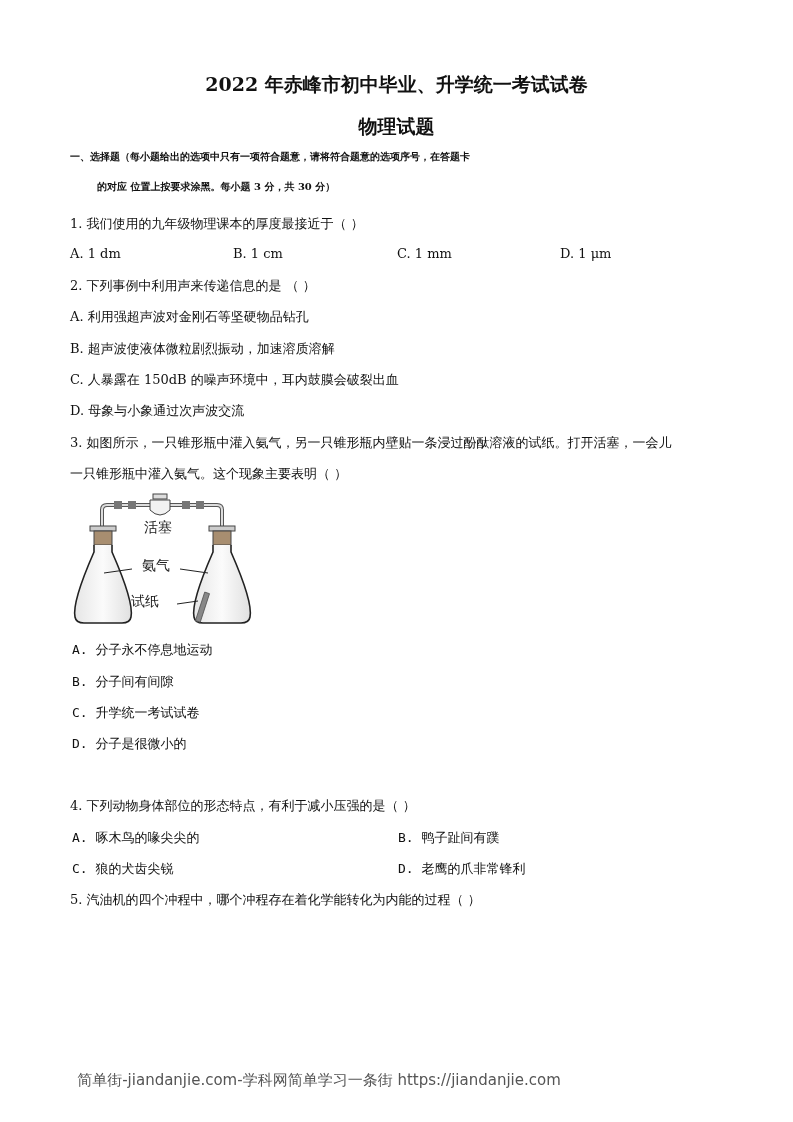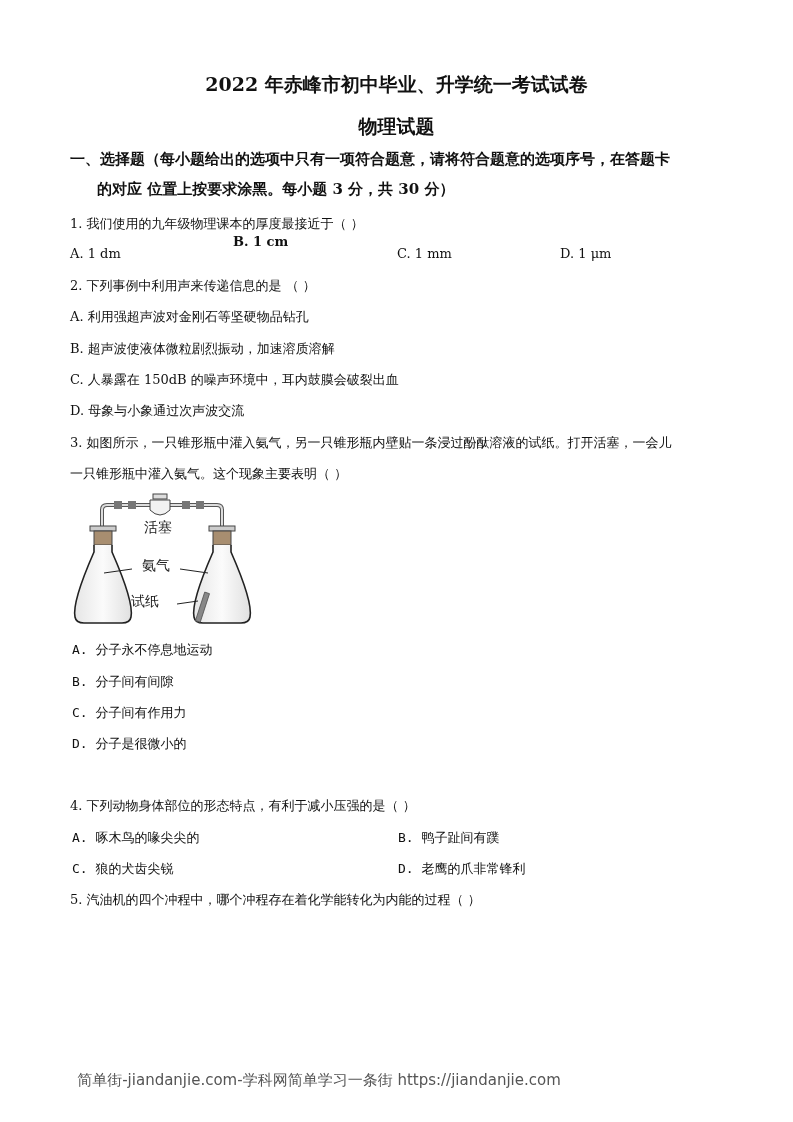--- a/index.html
+++ b/index.html
@@ -1,39 +1,39 @@
 <!DOCTYPE html>
 <html><head>
   <meta charset="utf-8">
   <style>
     html, body { margin: 0; padding: 0; background: #ffffff; }
     body { width: 793px; height: 1122px; position: relative; overflow: hidden;
            font-family: "DejaVu Serif", "Liberation Serif", serif; color: #111; }
     .abs { position: absolute; white-space: nowrap; }
     .title { left: 0; width: 793px; text-align: center; font-weight: bold; font-size: 19px; }
-    .section { left: 70px; font-weight: bold; font-size: 15px; }
+    .section { left: 70px; font-weight: bold; font-size: 10px; }
     .q { left: 70px; font-size: 13px; }
     .opt { font-size: 13px; }
     .optsans { font-size: 13px; font-family: "DejaVu Sans Mono", "Liberation Mono", monospace; }
     .footer { left: 0; width: 638px; text-align: center; font-family: "DejaVu Sans", "Liberation Sans", sans-serif; font-size: 15px; color: #555; }
     .figure { position: absolute; left: 70px; top: 492px; width: 185px; height: 138px; }
     .figlabel { position: absolute; font-family: "DejaVu Sans", sans-serif; font-size: 14px; color: #222; }
   </style>
 </head>
 <body>
 
 <div class="abs title" style="top:72px;">2022 年赤峰市初中毕业、升学统一考试试卷</div>
 <div class="abs title" style="top:114px;">物理试题</div>
 
 <div class="abs section" style="top:150px;">一、选择题（每小题给出的选项中只有一项符合题意，请将符合题意的选项序号，在答题卡</div>
 <div class="abs section" style="top:180px;padding-left:27px;">的对应 位置上按要求涂黑。每小题 3 分，共 30 分）</div>
 
 <div class="abs q" style="top:215px;">1. 我们使用的九年级物理课本的厚度最接近于（   ）</div>
 <div class="abs opt" style="left:70px;top:246px;">A. 1 dm</div>
-<div class="abs opt" style="left:233px;top:234px;font-weight:bold;">B. 1 cm</div>
+<div class="abs opt" style="left:233px;top:246px;">B. 1 cm</div>
 <div class="abs opt" style="left:397px;top:246px;">C. 1 mm</div>
 <div class="abs opt" style="left:560px;top:246px;">D. 1  μm</div>
 
 <div class="abs q" style="top:277px;">2. 下列事例中利用声来传递信息的是  （     ）</div>
 <div class="abs q" style="top:308px;">A. 利用强超声波对金刚石等坚硬物品钻孔</div>
 <div class="abs q" style="top:340px;">B. 超声波使液体微粒剧烈振动，加速溶质溶解</div>
 <div class="abs q" style="top:371px;">C. 人暴露在 150dB 的噪声环境中，耳内鼓膜会破裂出血</div>
 <div class="abs q" style="top:402px;">D. 母象与小象通过次声波交流</div>
 
 <div class="abs q" style="top:434px;">3. 如图所示，一只锥形瓶中灌入氨气，另一只锥形瓶内壁贴一条浸过酚酞溶液的试纸。打开活塞，一会儿</div>
@@ -74,21 +74,21 @@
     <line x1="110" y1="77" x2="138" y2="81" stroke="#222" stroke-width="1"></line>
     <line x1="107" y1="112" x2="128" y2="109" stroke="#222" stroke-width="1"></line>
   </svg>
   <span class="figlabel" style="left:74px;top:27px;">活塞</span>
   <span class="figlabel" style="left:72px;top:65px;">氨气</span>
   <span class="figlabel" style="left:61px;top:101px;">试纸</span>
 </div>
 
 <div class="abs optsans" style="left:72px;top:641px;">A.  分子永不停息地运动</div>
 <div class="abs optsans" style="left:72px;top:673px;">B.  分子间有间隙</div>
-<div class="abs optsans" style="left:72px;top:704px;">C.  分子间有作用力</div>
+<div class="abs optsans" style="left:72px;top:704px;">C.  升学统一考试试卷</div>
 <div class="abs optsans" style="left:72px;top:735px;">D.  分子是很微小的</div>
 
 <div class="abs q" style="top:797px;">4. 下列动物身体部位的形态特点，有利于减小压强的是（     ）</div>
 <div class="abs optsans" style="left:72px;top:829px;">A.  啄木鸟的喙尖尖的</div>
 <div class="abs optsans" style="left:398px;top:829px;">B.  鸭子趾间有蹼</div>
 <div class="abs optsans" style="left:72px;top:860px;">C.  狼的犬齿尖锐</div>
 <div class="abs optsans" style="left:398px;top:860px;">D.  老鹰的爪非常锋利</div>
 
 <div class="abs q" style="top:891px;">5. 汽油机的四个冲程中，哪个冲程存在着化学能转化为内能的过程（     ）</div>
 

